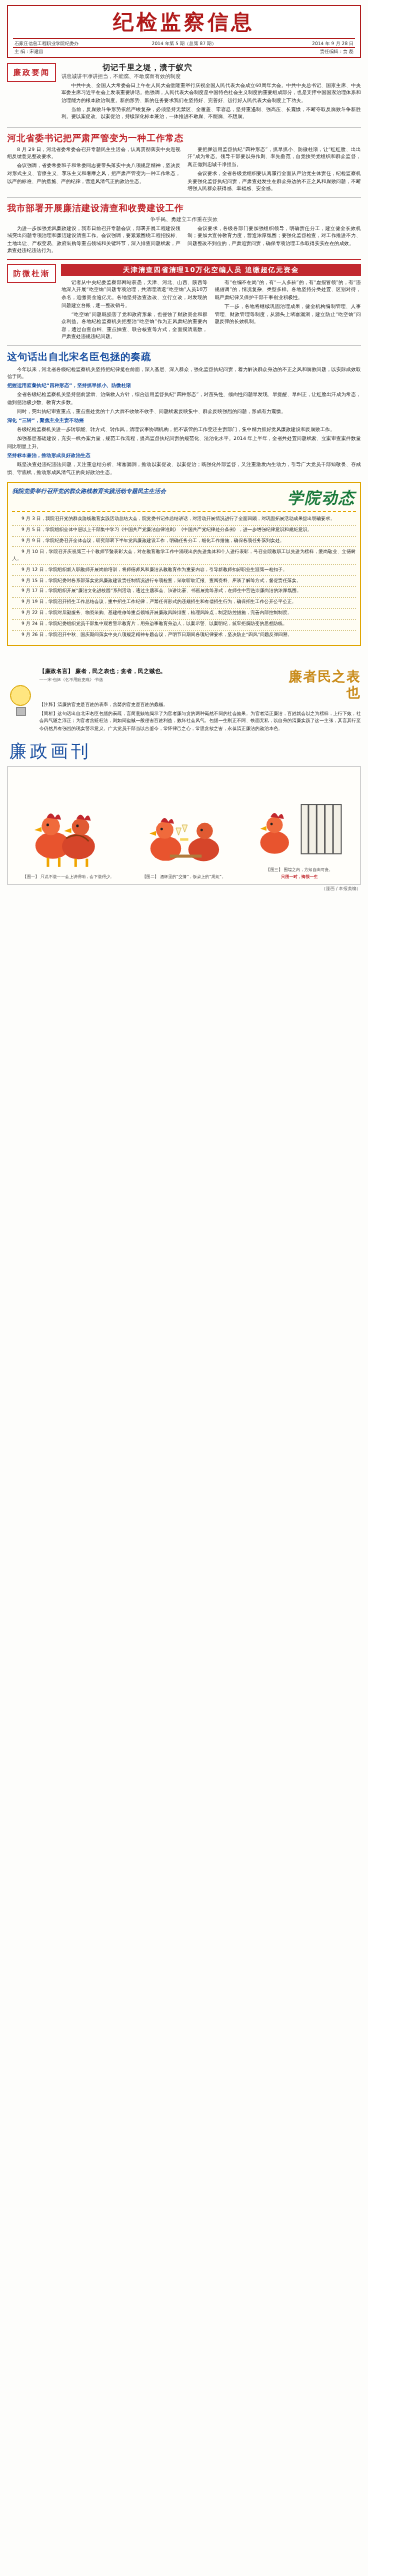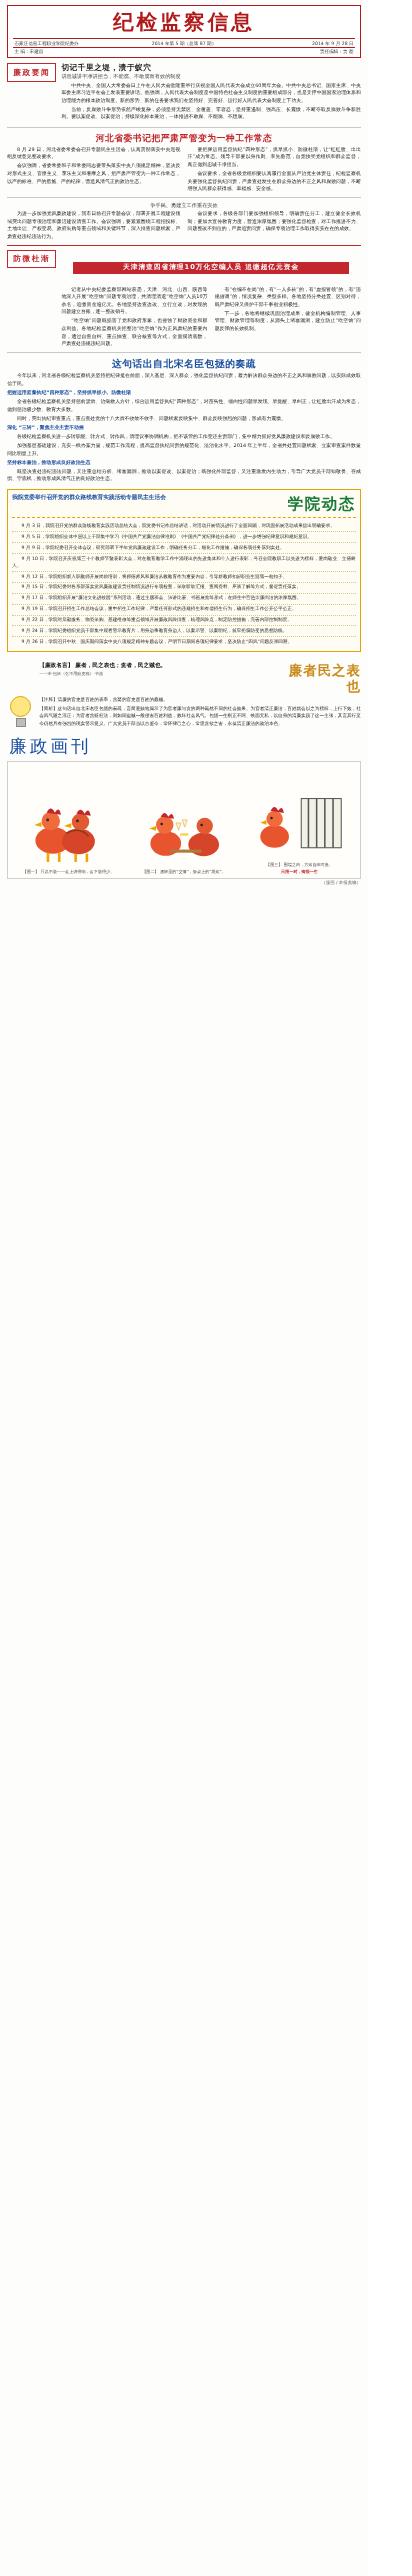--- a/index.html
+++ b/index.html
@@ -45,33 +45,33 @@
   .mast-meta .m-right{flex:1;text-align:right;}
   .mast-rule2{height:0.5px;background:#b01a1a;margin:0.5px 3.1px 1px 3.1px;}
   .mast-meta2{
     display:flex;justify-content:space-between;
     font-size:4.6px;color:#333;padding:0 4.1px 1.5px 4.1px;
   }
   
   .redbar{
     background:#c1272d;color:#fff;font-weight:bold;
     font-size:6.7px;letter-spacing:1px;text-align:center;
-    padding:1.5px 0;margin:12px;
+    padding:1.5px 0;margin:0;
   }
   .sect-label{
     border:1px solid #c1272d;color:#c1272d;font-weight:bold;
     font-size:7.7px;letter-spacing:1.5px;text-align:center;
     padding:3.6px 2.1px;width:49px;box-sizing:border-box;
     line-height:1.2;background:#fff;
   }
   
   .art{margin-top:4.1px;}
   .art-title{
     color:#c1272d;font-weight:bold;font-family:"DejaVu Serif","Liberation Serif",serif;
-    font-size:8.8px;text-align:center;letter-spacing:0.5px;line-height:1.25;
+    font-size:8.8px;letter-spacing:0.5px;line-height:1.25;
     padding:1.5px 0 2.1px 0;
   }
   .art-title.blue{color:#1a4fa0;}
   .art-title.dark{color:#222;}
   .sub-title{
     font-size:5.2px;color:#444;text-align:center;padding-bottom:1.5px;
   }
   .body-text{
     font-size:4.9px;line-height:1.55;color:#1a1a1a;text-align:justify;
     text-indent:2em;margin:0 0 1.5px 0;
@@ -80,34 +80,34 @@
   .hr-thin{height:0.5px;background:#c9c9c9;margin:4.1px 0;}
   .hr-red{height:1px;background:#c1272d;margin:4.1px 0;}
   
   .row{display:flex;gap:5.2px;align-items:flex-start;}
   
   .dynamics{
     border:1px solid #e0a500;background:#fffdf3;padding:4.1px;margin-top:6.2px;
   }
   .dyn-head{
     display:flex;justify-content:space-between;align-items:flex-start;
-    border-bottom:0.5px dashed #e0a500;padding-bottom:2.1px;margin-bottom:3.1px;
+    border-bottom:0.5px dashed #e0a500;padding-bottom:2.1px;margin-bottom:3.1px;font-style:italic;
   }
   .dyn-head-left{font-size:5.7px;color:#1a4fa0;font-weight:bold;line-height:1.4;width:60%;}
   .dyn-head-right{
     font-size:15.5px;font-weight:bold;color:#1a7a3c;
     font-family:"DejaVu Serif","Liberation Serif",serif;letter-spacing:1.5px;
   }
   .dyn-item{
     font-size:4.6px;line-height:1.5;color:#1a1a1a;text-align:justify;
     text-indent:2em;border-bottom:0.5px dotted #d8c98a;padding:1.5px 0;
   }
   .dyn-item:last-child{border-bottom:none;}
   
-  .quote-wrap{margin-top:10px;display:flex;gap:5px;align-items:flex-end;}
+  .quote-wrap{margin-top:22px;display:flex;gap:5px;align-items:center;}
   .bulb{
     width:27px;height:32px;flex:0 0 27px;position:relative;
   }
   .bulb .glass{
     width:19.6px;height:19.6px;border-radius:50%;background:#ffe680;border:1px solid #d9a400;
     margin:1px auto 0 auto;
   }
   .bulb .base{
     width:8.2px;height:7.2px;background:#bdbdbd;border:0.5px solid #8a8a8a;margin:0.5px auto 0 auto;
   }
@@ -149,21 +149,21 @@
     <div class="mast-rule2"></div>
     <div class="mast-meta2">
       <div>主 编：宋建昌</div>
       <div>责任编辑：贾 磊</div>
     </div>
   </div>
 
   <div class="row" style="margin-top:5.2px;">
     <div class="sect-label">廉政要闻</div>
     <div style="flex:1;">
-      <div class="art-title dark" style="font-size:7.7px;text-align:left;padding:0;">切记千里之堤，溃于蚁穴</div>
+      <div class="art-title dark" style="font-size:7.7px;text-align:left;padding:0;margin-left:41px;">切记千里之堤，溃于蚁穴</div>
       <div class="sub-title" style="text-align:left;">讲忠诚讲干净讲担当，不能腐、不敢腐而有效的制度</div>
       <div class="body-text">中共中央、全国人大常委会日上午在人民大会堂隆重举行庆祝全国人民代表大会成立60周年大会。中共中央总书记、国家主席、中央军委主席习近平在会上发表重要讲话。他强调，人民代表大会制度是中国特色社会主义制度的重要组成部分，也是支撑中国国家治理体系和治理能力的根本政治制度。新的形势、新的任务要求我们在坚持好、完善好、运行好人民代表大会制度上下功夫。</div>
       <div class="body-text">当前，反腐败斗争形势依然严峻复杂，必须坚持无禁区、全覆盖、零容忍，坚持重遏制、强高压、长震慑，不断夺取反腐败斗争新胜利。要以案促改、以案促治，持续深化标本兼治，一体推进不敢腐、不能腐、不想腐。</div>
     </div>
   </div>
 
   <div class="hr-thin"></div>
 
   <div class="art">
     <div class="art-title">河北省委书记把严肃严管变为一种工作常态</div>
@@ -171,20 +171,21 @@
       <div class="body-text">8 月 29 日，河北省委常委会召开专题民主生活会，认真贯彻落实中央巡视组反馈意见整改要求。</div>
       <div class="body-text">会议强调，省委常委班子和常委同志要带头落实中央八项规定精神，坚决反对形式主义、官僚主义、享乐主义和奢靡之风，把严肃严管变为一种工作常态，以严的标准、严的措施、严的纪律，营造风清气正的政治生态。</div>
       <div class="body-text">要把握运用监督执纪“四种形态”，抓早抓小、防微杜渐，让“红红脸、出出汗”成为常态。领导干部要以身作则、率先垂范，自觉接受党组织和群众监督，真正做到忠诚干净担当。</div>
       <div class="body-text">会议要求，全省各级党组织要认真履行全面从严治党主体责任，纪检监察机关要强化监督执纪问责，严肃查处发生在群众身边的不正之风和腐败问题，不断增强人民群众获得感、幸福感、安全感。</div>
     </div>
   </div>
 
   <div class="hr-thin"></div>
 
   <div class="art">
+    <div class="art-title">我市部署开展廉洁建设清查和收费建设工作</div>
     <div class="sub-title">争乎民、勇建立工作重在实效</div>
     <div class="two-col">
       <div class="body-text">为进一步加强党风廉政建设，我市日前召开专题会议，部署开展工程建设领域突出问题专项治理和廉洁建设清查工作。会议强调，要紧紧围绕工程招投标、土地出让、产权交易、政府采购等重点领域和关键环节，深入排查问题线索，严肃查处违纪违法行为。</div>
       <div class="body-text">会议要求，各级各部门要加强组织领导，明确责任分工，建立健全长效机制；要加大宣传教育力度，营造浓厚氛围；要强化监督检查，对工作推进不力、问题整改不到位的，严肃追责问责，确保专项治理工作取得实实在在的成效。</div>
     </div>
   </div>
 
   <div class="hr-red"></div>
 
   <div class="row">

